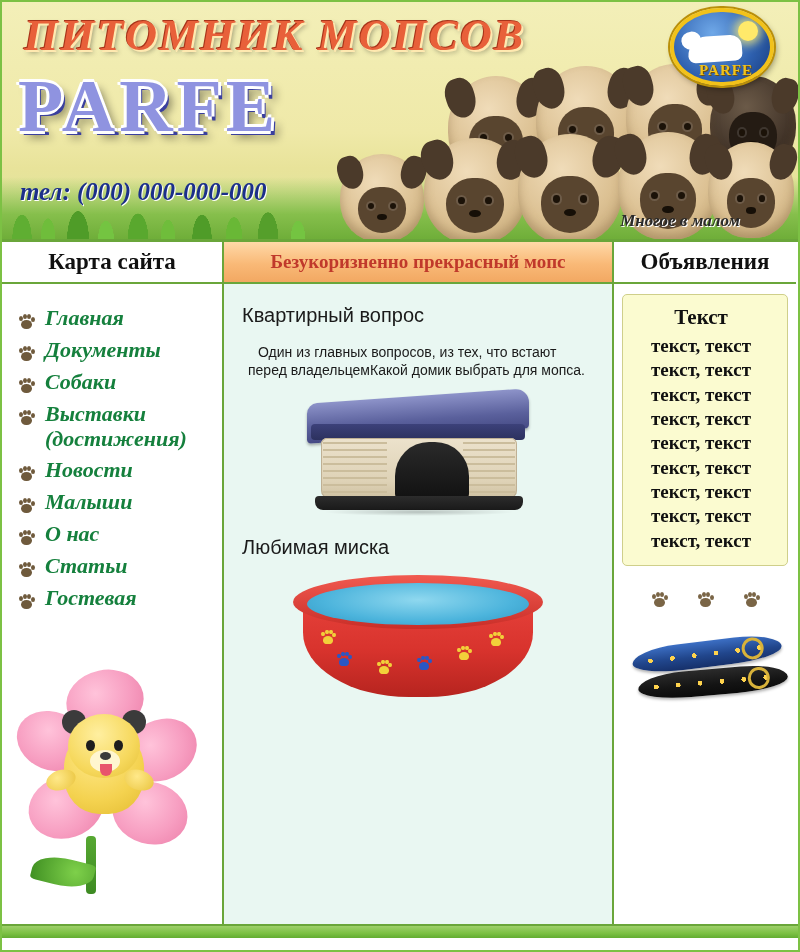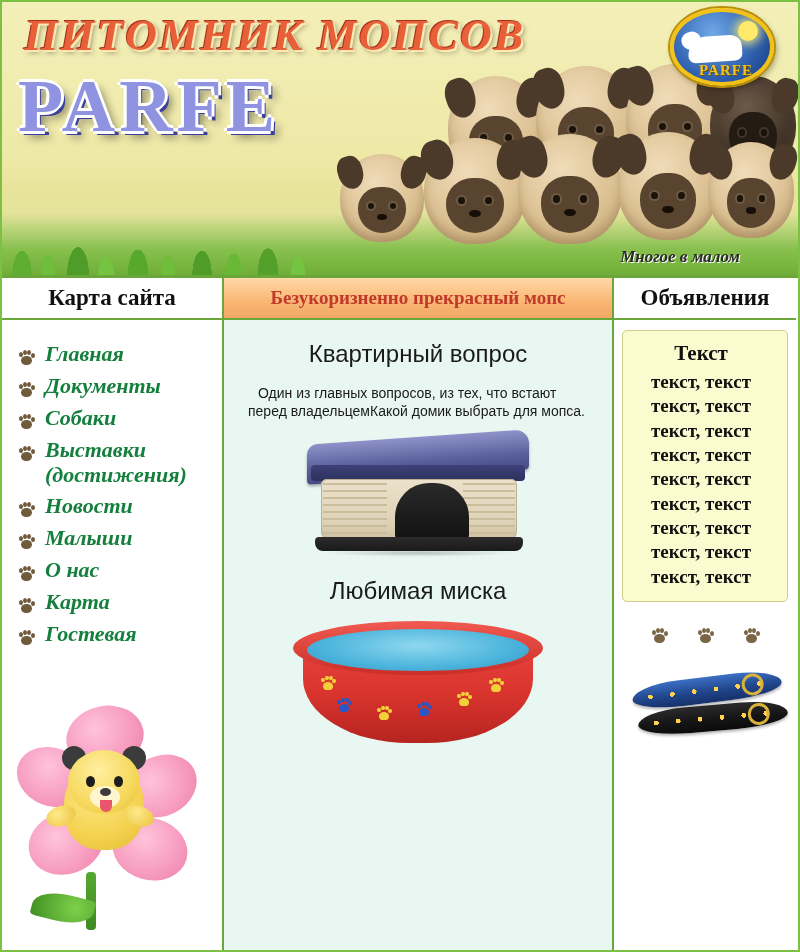--- a/index.html
+++ b/index.html
@@ -13,21 +13,21 @@
     position: relative;
     width: 800px; height: 952px;
     overflow: hidden;
     border: 2px solid #7cc144;
     background: #ffffff;
   }
 
   
   .banner {
     position: relative;
-    width: 796px; height: 276px;
+    width: 796px; height: 240px;
     background: linear-gradient(to bottom, #f3efb8 0%, #efe9a8 55%, #e8e39a 70%, #d9e6a0 100%);
     overflow: hidden;
     border-bottom: 3px solid #6aa63a;
   }
   .banner-grass {
     position: absolute;
     left: 0; bottom: 0; width: 796px; height: 62px;
     background:
       radial-gradient(ellipse 16px 40px at 20px 62px, #5fae32 0 60%, transparent 61%),
       radial-gradient(ellipse 12px 34px at 46px 62px, #6fbd3b 0 60%, transparent 61%),
@@ -278,22 +278,21 @@
 
   
   .col-mid {
     width: 390px;
     background: #e9f7f2;
     border-right: 2px solid #6aa63a;
     padding: 16px 18px 0 18px;
     position: relative;
   }
   .article-title {
-    text-align: center;
-    font-size: 24px;
+    font-size: 20px;
     color: #1a1a1a;
     margin: 4px 0 16px 0;
     font-family: "Liberation Sans", sans-serif;
   }
   .article-body {
     font-size: 14px; color: #1a1a1a; line-height: 1.32;
     margin: 0 0 16px 0; padding: 0 6px;
     text-align: left;
   }
   .article-body.indent { text-indent: 10px; }
@@ -527,20 +526,21 @@
         <div class="face">
             <div class="eye-l"></div>
             <div class="eye-r"></div>
             <div class="nose"></div>
           </div>
       </div>
     </div>
 
     <div class="banner-title">ПИТОМНИК МОПСОВ</div>
     <div class="banner-logoword">PARFE</div>
+    <div class="banner-phone">тел: (000) 000-000-000</div>
     <div class="banner-slogan">Многое в малом</div>
 
     <div class="badge">
       <div class="badge-sun"></div>
       <div class="badge-dog"></div>
       <div class="badge-text">PARFE</div>
     </div>
   </div>
 
   <div class="colheads">
@@ -619,21 +619,21 @@
             </span>
           <span class="menu-label">О нас</span>
         </li>
         <li>
           <span class="paw">
               <i></i>
               <i></i>
               <i></i>
               <i></i>
             </span>
-          <span class="menu-label">Карта</span>
+          <span class="menu-label">Статьи</span>
         </li>
         <li>
           <span class="paw">
               <i></i>
               <i></i>
               <i></i>
               <i></i>
             </span>
           <span class="menu-label">Гостевая</span>
         </li>

